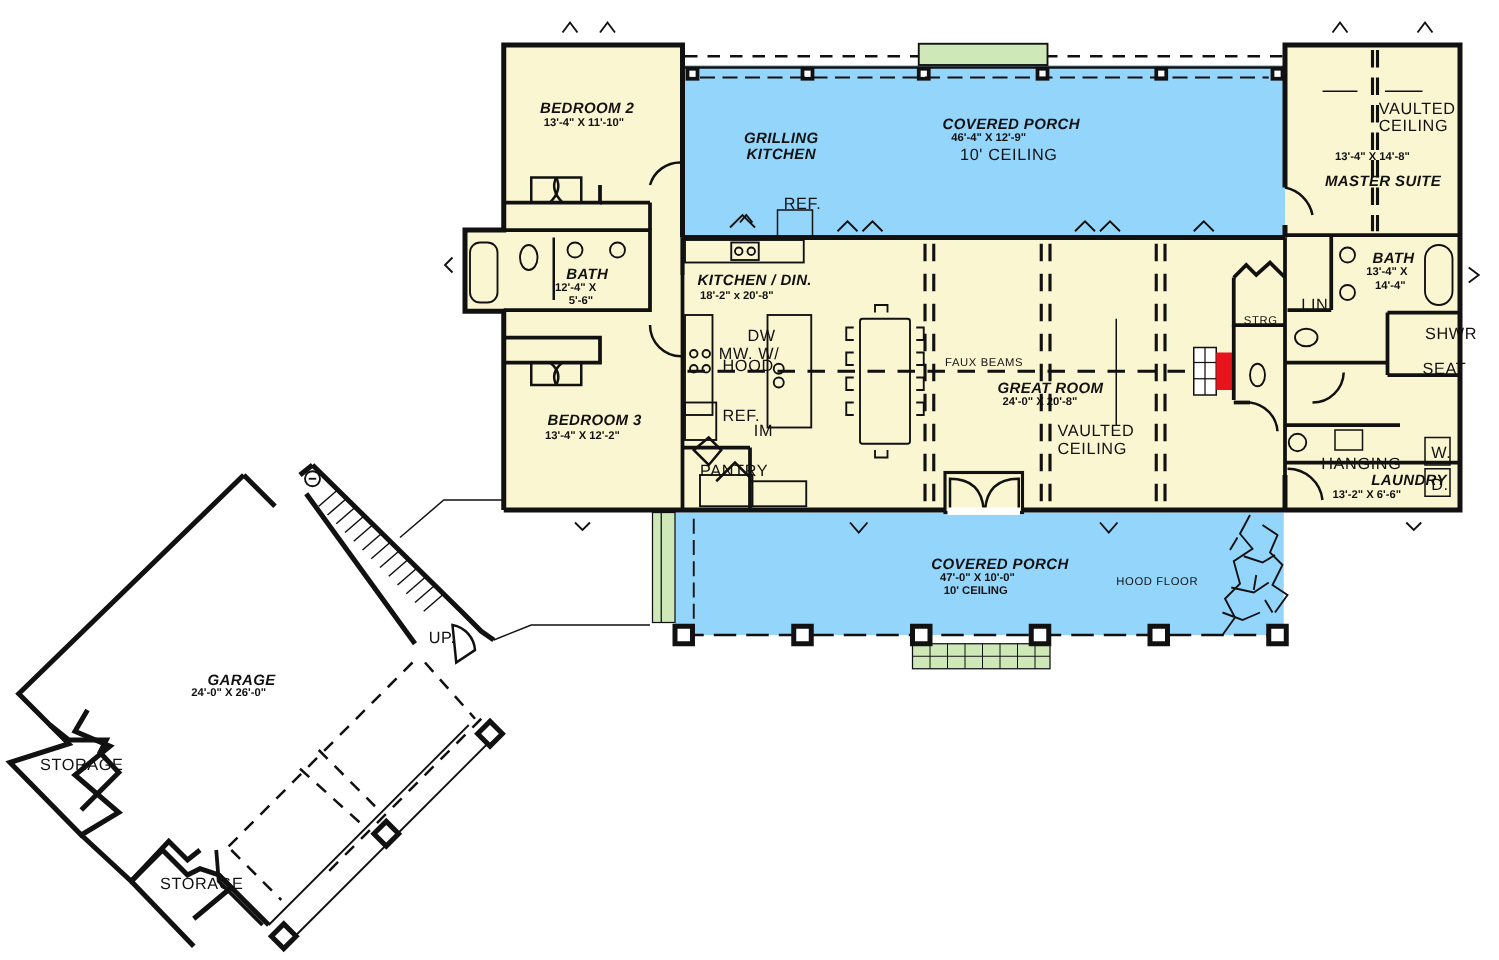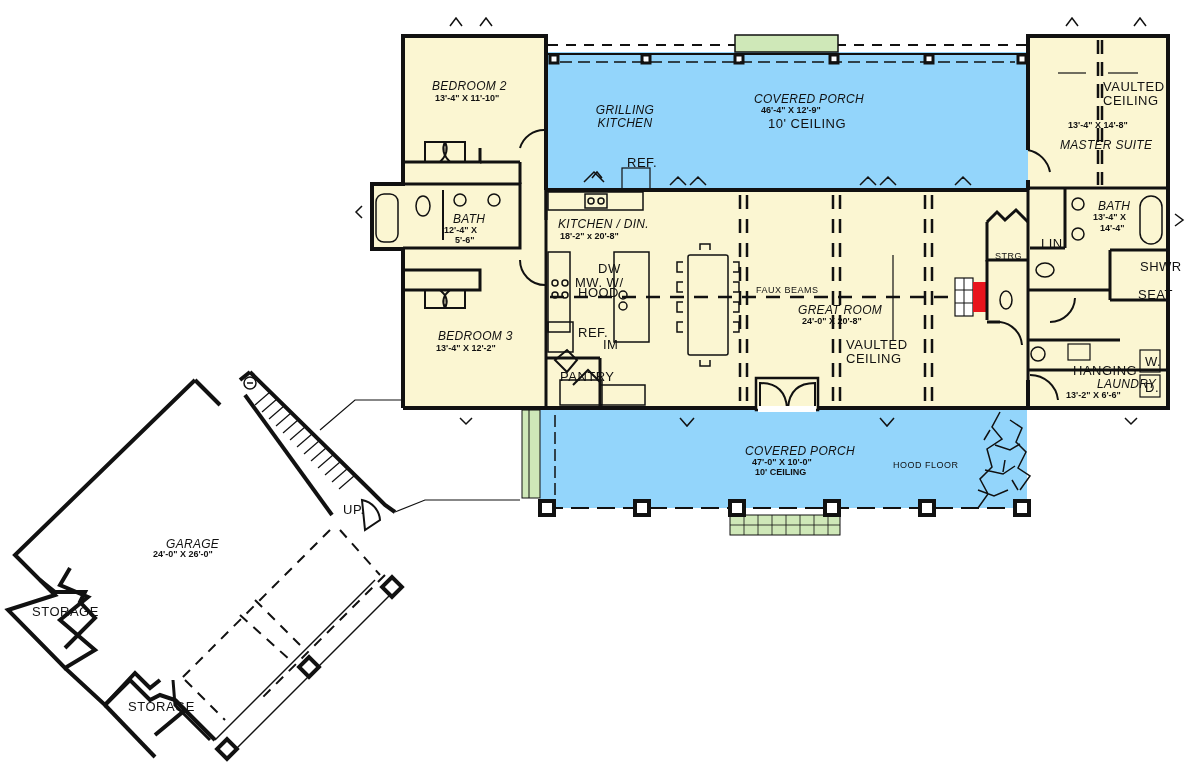--- a/index.html
+++ b/index.html
@@ -1,19 +1,19 @@
 <!DOCTYPE html>
 <html><head>
 <meta charset="utf-8">
 <style>
   html, body { margin:0; padding:0; background:#ffffff; }
   body { width:1199px; height:768px; position:relative; overflow:hidden; font-family:"Liberation Sans", sans-serif; }
   #plan { position:absolute; left:0; top:0; width:1199px; height:768px; }
   .lbl { position:absolute; text-align:center; color:#111; font-family:"Liberation Sans", sans-serif; line-height:1.05; white-space:nowrap; }
-  .room-name { font-style:italic; font-weight:normal; font-size:12px; letter-spacing:0.3px; }
+  .room-name { font-style:italic; font-weight:bold; font-size:12px; letter-spacing:0.3px; }
   .room-dim { font-weight:bold; font-size:9px; }
   .small { font-size:13px; letter-spacing:0.5px; }
   .note { font-size:9px; letter-spacing:0.5px; }
 </style>
 </head>
 <body>
 
 <svg id="plan" viewBox="0 0 1199 768" xmlns="http://www.w3.org/2000/svg">
 
   <g>
@@ -300,19 +300,19 @@
 <div class="lbl small" style="left:575px;top:276px;">MW. W/</div>
 <div class="lbl small" style="left:578px;top:286px;">HOOD</div>
 <div class="lbl small" style="left:578px;top:326px;">REF.</div>
 <div class="lbl small" style="left:603px;top:338px;">IM</div>
 <div class="lbl small" style="left:560px;top:370px;">PANTRY</div>
 <div class="lbl note" style="left:756px;top:286px;">FAUX BEAMS</div>
 <div class="lbl note" style="left:995px;top:252px;text-align:center;">STRG</div>
 <div class="lbl small" style="left:1041px;top:237px;">LIN</div>
 <div class="lbl small" style="left:1140px;top:260px;">SHWR</div>
 <div class="lbl small" style="left:1138px;top:288px;">SEAT</div>
-<div class="lbl small" style="left:1057px;top:364px;margin-left:16px;">HANGING</div>
+<div class="lbl small" style="left:1057px;top:364px;">HANGING</div>
 <div class="lbl small" style="left:1145px;top:355px;">W.</div>
 <div class="lbl small" style="left:1145px;top:381px;">D.</div>
 <div class="lbl note" style="left:893px;top:461px;">HOOD FLOOR</div>
 <div class="lbl small" style="left:32px;top:605px;">STORAGE</div>
 <div class="lbl small" style="left:128px;top:700px;">STORAGE</div>
 <div class="lbl small" style="left:343px;top:503px;">UP.</div>
 
 </body></html>

